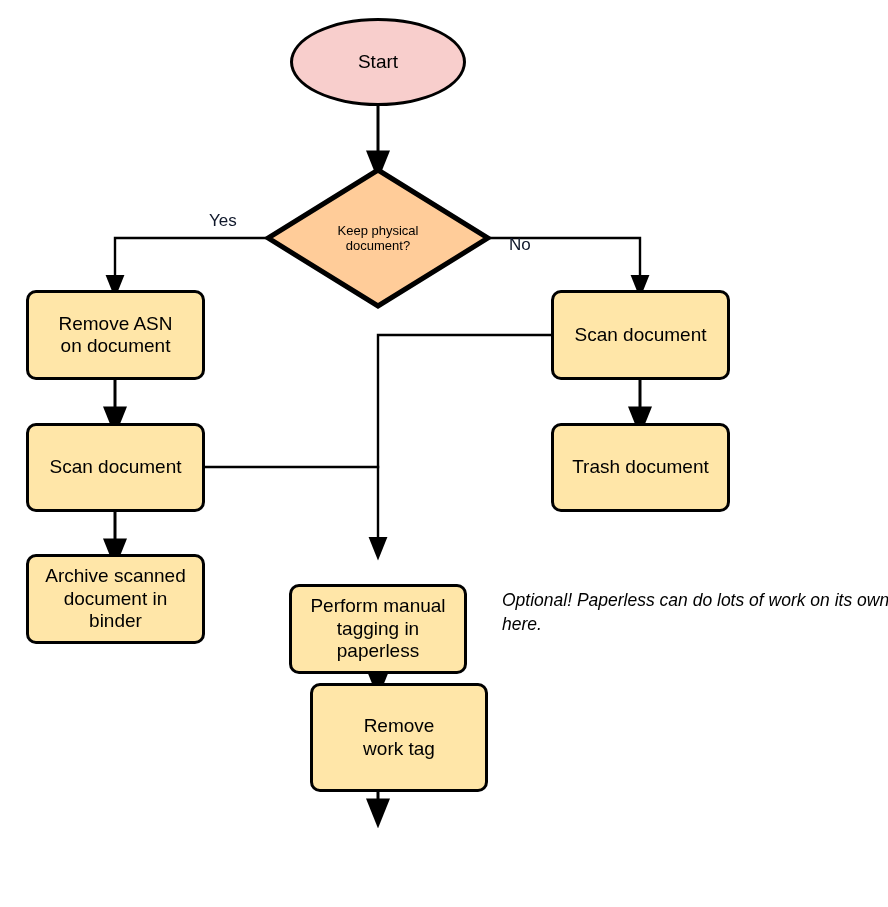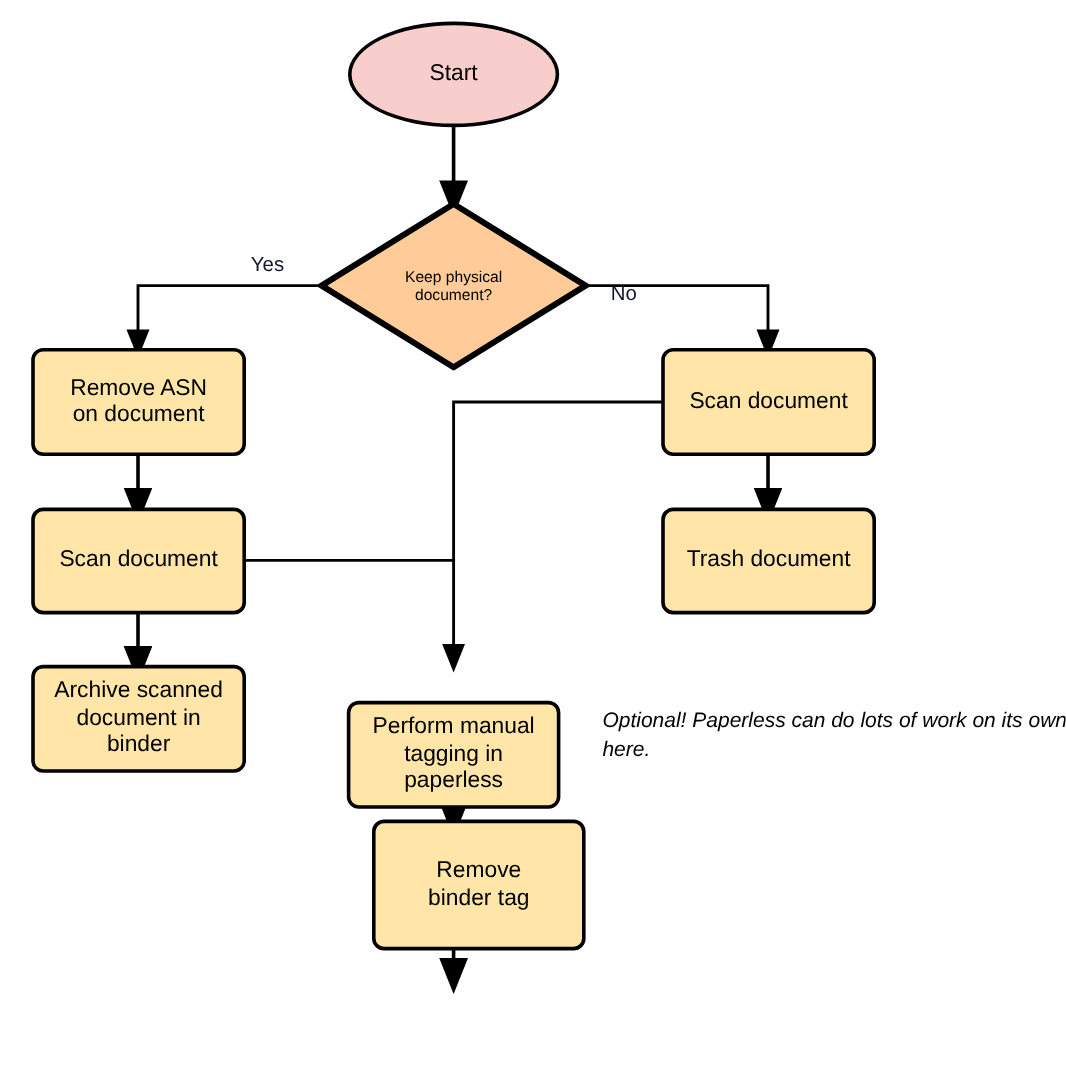--- a/index.html
+++ b/index.html
@@ -110,21 +110,21 @@
     <span>
       <span>Perform manual</span><br>
       <span>tagging in</span><br>
       <span>paperless</span>
     </span>
   </div>
 
   <div class="node process" style="left:289px;top:683px;width:178px;height:109px;margin-left:21px;">
     <span>
       <span>Remove</span><br>
-      <span>binder tag</span>
+      <span>work tag</span>
     </span>
   </div>
 
 
   <div class="note" style="left:482px;top:589px;margin-left:20px;">
     <span>Optional! Paperless can do lots of work on its own here.</span>
   </div>
 
 </div>
 

